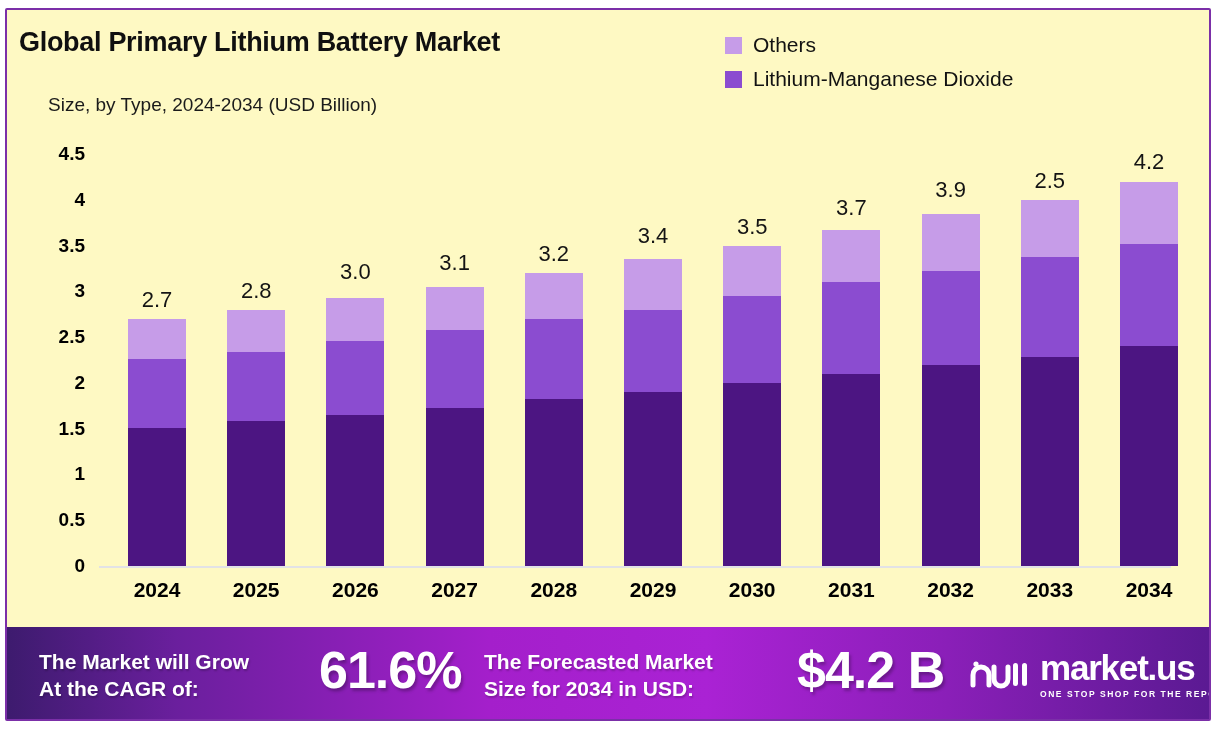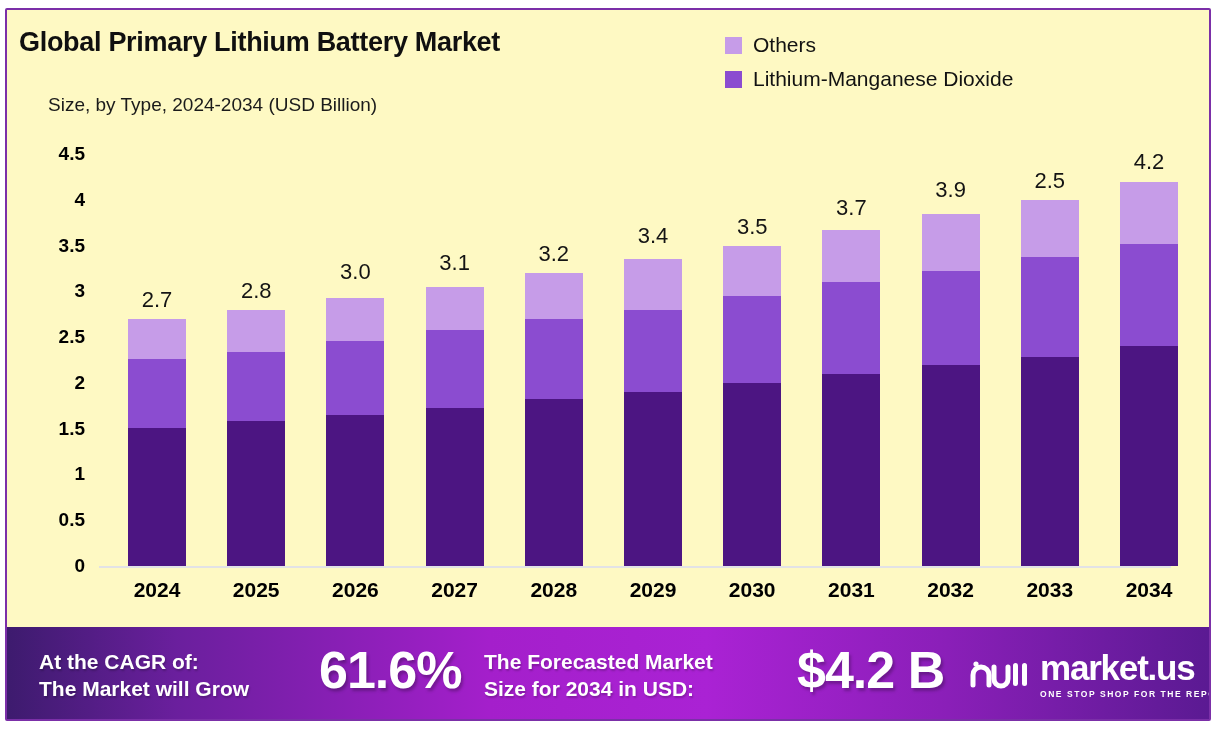--- a/index.html
+++ b/index.html
@@ -305,22 +305,22 @@
           <div class="seg seg-others" style="height: 62.2578px; background: rgb(198, 156, 232);"></div>
           <div class="seg seg-mid" style="height: 102.542px; background: rgb(139, 76, 208);"></div>
           <div class="seg seg-dark" style="height: 219.733px; background: rgb(76, 21, 130);"></div>
         </div>
         <div class="bar-total" style="left: 1097px; top: 139.467px;">4.2</div>
         <div class="x-tick" style="left: 1097px;">2034</div>
       </div>
 
     <div class="footer">
       <div class="footer-text f-cagr-label">
+        <div>The Market will Grow</div>
         <div>At the CAGR of:</div>
-        <div>The Market will Grow</div>
       </div>
       <div class="footer-big f-cagr-value">61.6%</div>
 
       <div class="footer-text f-size-label">
         <div>The Forecasted Market</div>
         <div>Size for 2034 in USD:</div>
       </div>
       <div class="footer-big f-size-value">$4.2 B</div>
 
       <div class="logo-wrap">

